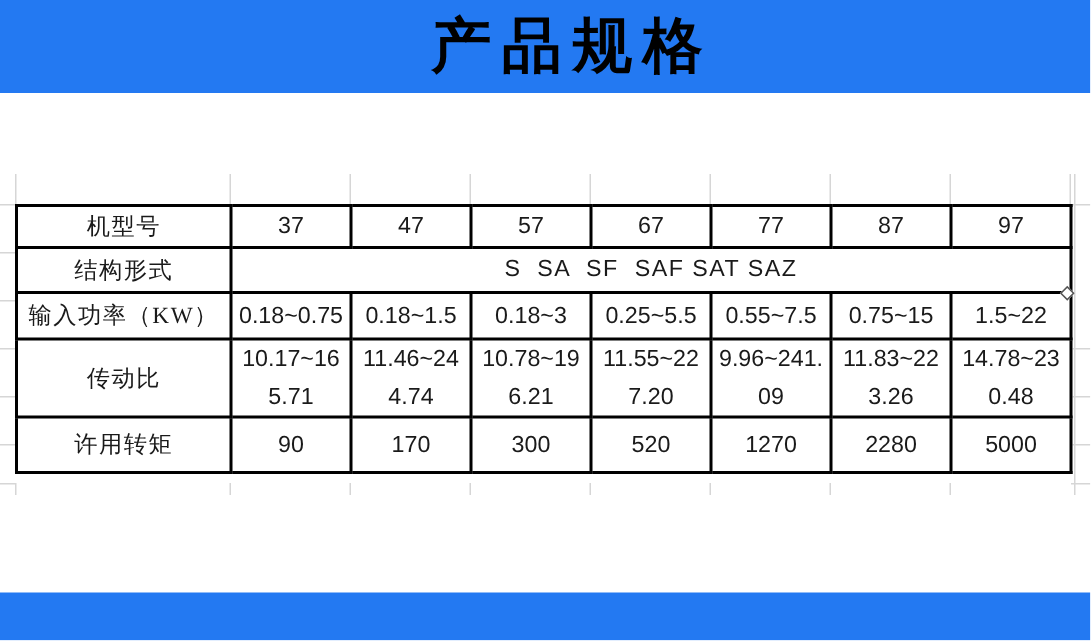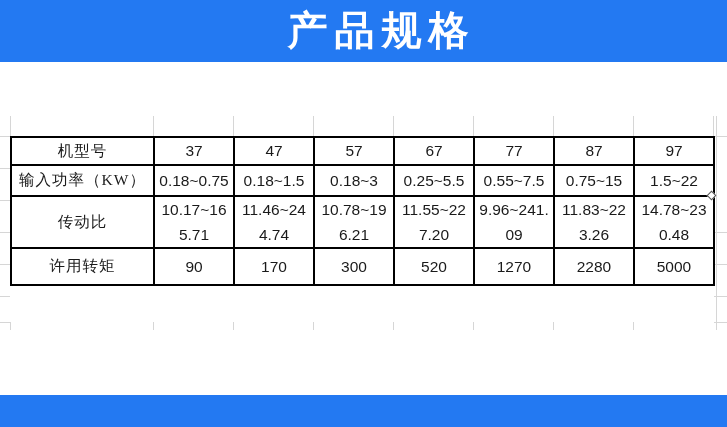--- a/index.html
+++ b/index.html
@@ -17,21 +17,21 @@
   .banner {
     position: absolute;
     left: 0; top: 0;
     width: 727px; height: 62px;
     background: #2379f2;
     display: flex;
     align-items: center;
     justify-content: center;
   }
   .banner h1 {
-    color: #ffffff;
+    color: #000000;
     font-family: "Liberation Serif", serif;
     font-weight: 700;
     font-size: 40px;
     letter-spacing: 7px;
     line-height: 62px;
     white-space: nowrap;
     margin-left: 36px;
   }
   
   .bottom-bar {
@@ -145,20 +145,24 @@
     <tbody>
         <tr class="r1">
       <td class="lbl">机型号</td>
       <td class="num">37</td>
       <td class="num">47</td>
       <td class="num">57</td>
       <td class="num">67</td>
       <td class="num">77</td>
       <td class="num">87</td>
       <td class="num">97</td>
+    </tr>
+    <tr class="r2">
+      <td class="lbl">结构形式</td>
+      <td class="merged" colspan="7">S  SA  SF  SAF SAT SAZ</td>
     </tr>
     <tr class="r3">
       <td class="lbl">输入功率（KW）</td>
       <td class="num">0.18~0.75</td>
       <td class="num">0.18~1.5</td>
       <td class="num">0.18~3</td>
       <td class="num">0.25~5.5</td>
       <td class="num">0.55~7.5</td>
       <td class="num">0.75~15</td>
       <td class="num">1.5~22</td>

